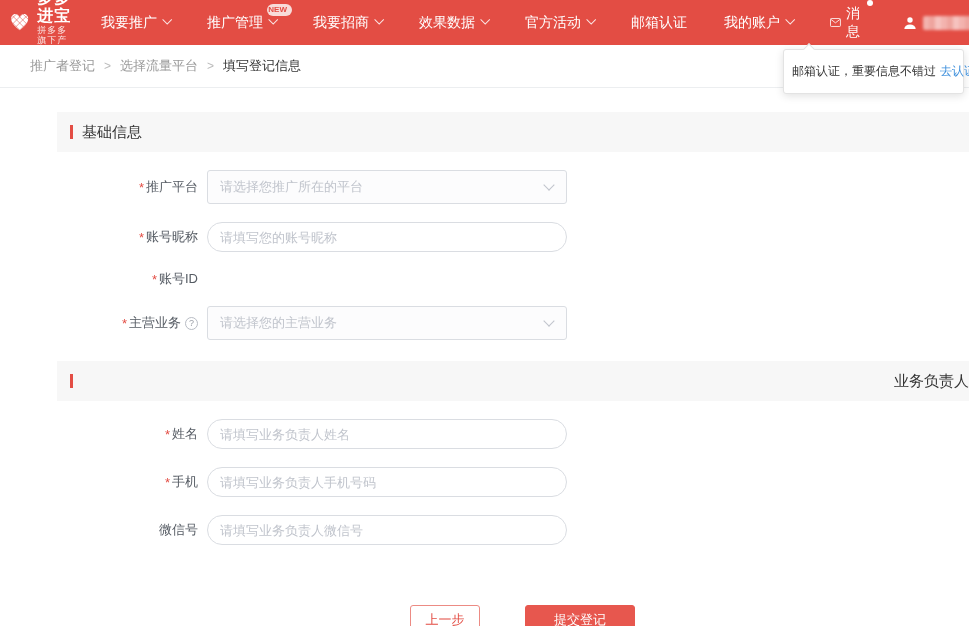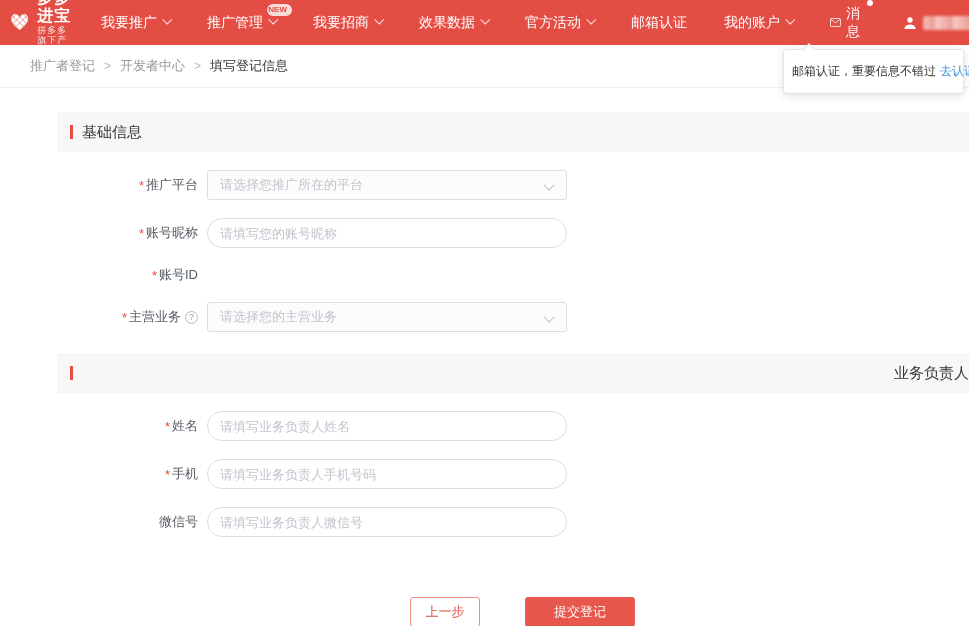--- a/index.html
+++ b/index.html
@@ -60,21 +60,21 @@
   .row-label { width:198px; text-align:right; font-size:13px; color:#555b63; display:flex;
     justify-content:flex-end; align-items:center; white-space:nowrap; }
   .star { color:#e34d44; margin-right:2px; }
   .help { display:inline-flex; justify-content:center; align-items:center; width:13px; height:13px;
     border:1px solid #b8bcc4; border-radius:50%; color:#9a9ea6; font-size:9px; margin-left:4px; cursor:pointer; }
   .ctrl { margin-left:9px; width:360px; height:30px; }
   input.ctrl { border:1px solid #dadde2; border-radius:15px; padding:0 12px; font-size:13px; color:#333;
     outline:none; font-family:inherit; background:#fff; }
   input.ctrl::placeholder { color:#c0c4cc; }
   .select { border:1px solid #dadde2; border-radius:3px; background:#fcfcfd; display:flex;
-    align-items:center; padding:8px 12px; cursor:pointer; position:relative; }
+    align-items:center; padding:16px 12px; cursor:pointer; position:relative; }
   .select .ph { color:#c0c4cc; font-size:13px; }
   .select .schev { position:absolute; right:13px; top:10px; width:8px; height:8px;
     border-right:1.5px solid #c0c4cc; border-bottom:1.5px solid #c0c4cc; transform:rotate(45deg); }
 
   
   .btn-row { display:flex; margin-left:410px; margin-top:60px; }
   .btn { height:30px; border-radius:3px; font-size:13px; display:flex; align-items:center;
     justify-content:center; cursor:pointer; font-family:inherit; }
   .btn-prev { width:70px; background:#fff; border:1px solid #ec8b84; color:#e34d44; }
   .btn-submit { width:110px; background:#e7574e; border:1px solid #e7574e; color:#fff; margin-left:45px; }
@@ -157,21 +157,21 @@
 
   <div class="tooltip">
     <span class="tooltip-arrow"></span>
     <span>邮箱认证，重要信息不错过</span>
     <a>去认证</a>
   </div>
 
   <div class="crumbbar">
     <span class="crumb">推广者登记</span>
     <span class="crumb-sep">&gt;</span>
-    <span class="crumb">开发者中心</span>
+    <span class="crumb">选择流量平台</span>
     <span class="crumb-sep">&gt;</span>
     <span class="crumb current">填写登记信息</span>
   </div>
 
   <div class="content">
 
     <div class="section-band">
       <span class="bar"></span>
       <span class="stitle">基础信息</span>
     </div>

